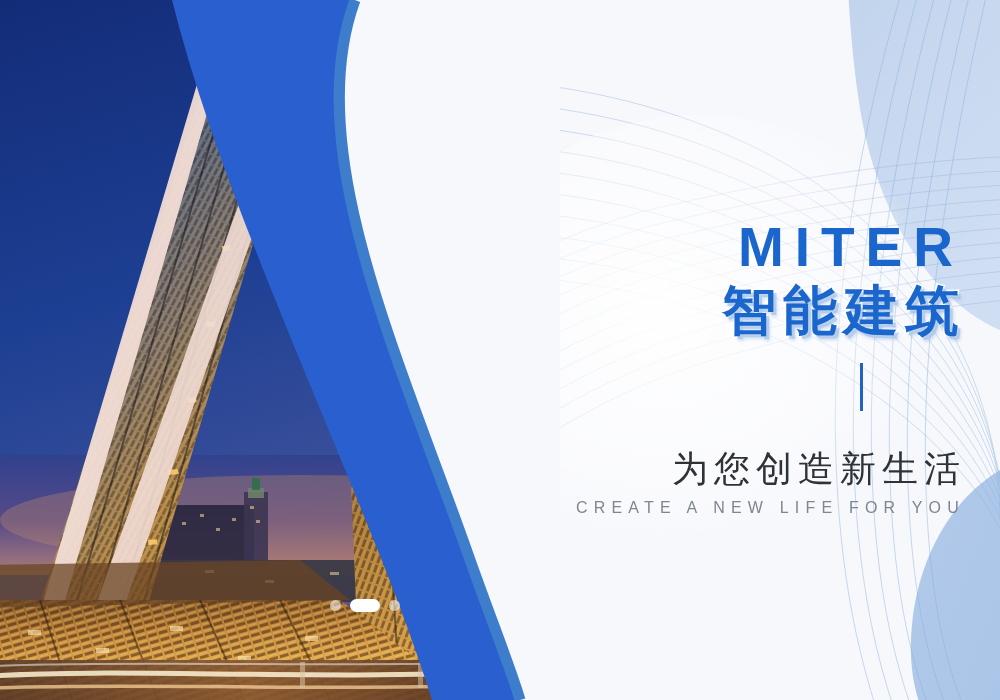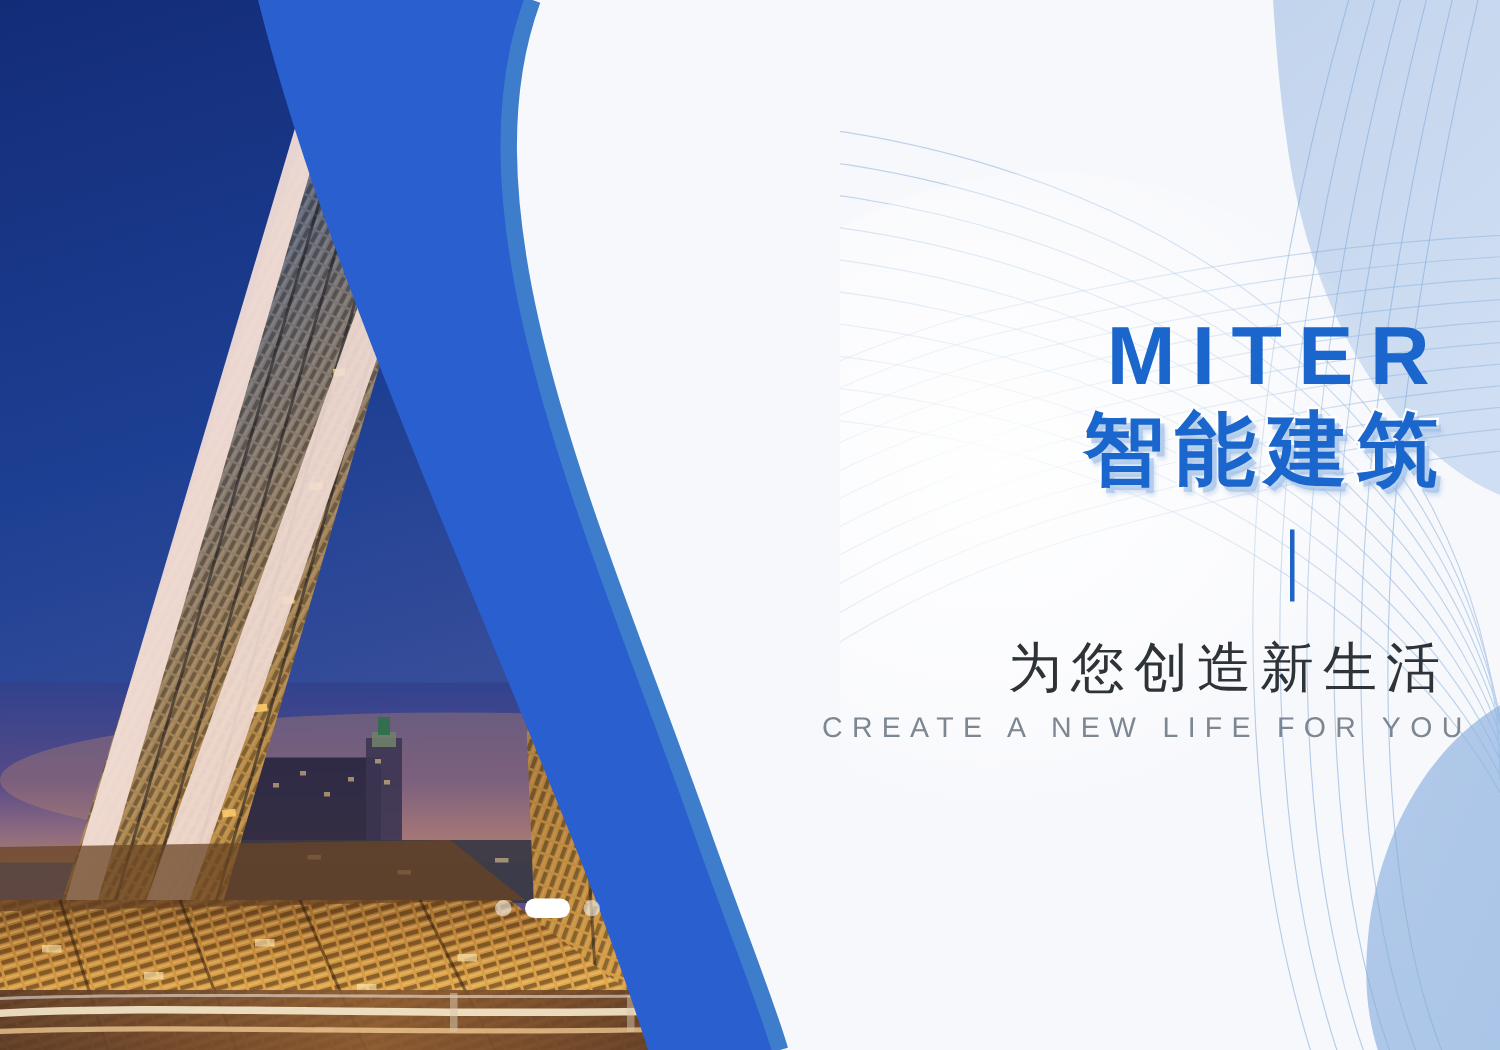--- a/index.html
+++ b/index.html
@@ -31,21 +31,21 @@
     position:absolute;
     left:0; top:0;
     width:560px; height:700px;
   }
   .photo-clip { position:absolute; inset:0; width:560px; height:700px; }
 
   
   .text-block {
     position:absolute;
     left:548px;
-    top:209px;
+    top:219px;
     width:420px;
     text-align:right;
   }
 
   .brand {
     color:#1a66cc;
     font-size:55px;
     font-weight:bold;
     letter-spacing:11px;
     line-height:1.02;
@@ -76,32 +76,32 @@
     justify-content:flex-end;
     padding-right:105px;
   }
   .divider {
     width:3px;
     height:48px;
     background:#1f63c4;
   }
 
   .tagline {
-    margin-top:22px;
+    margin-top:36px;
     font-size:36px;
     color:#2e3338;
     letter-spacing:6px;
     padding-right:2px;
     line-height:1.2;
     white-space:nowrap;
   }
 
   .tagline-en {
     margin-top:9px;
-    font-size:19px;
+    font-size:16px;
     color:#7d8691;
     letter-spacing:6.2px;
     padding-right:3px;
     white-space:nowrap;
   }
 
   
   .dots {
     position:absolute;
     left:330px;

